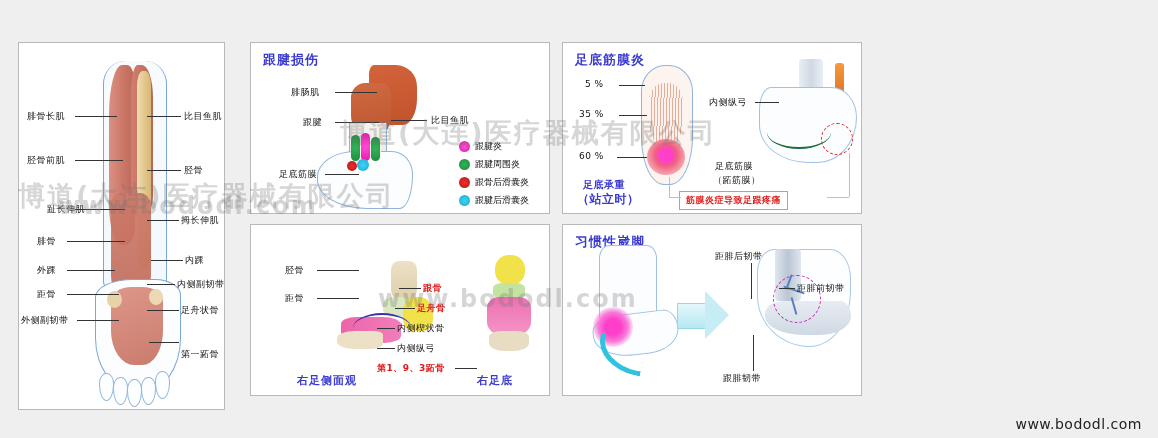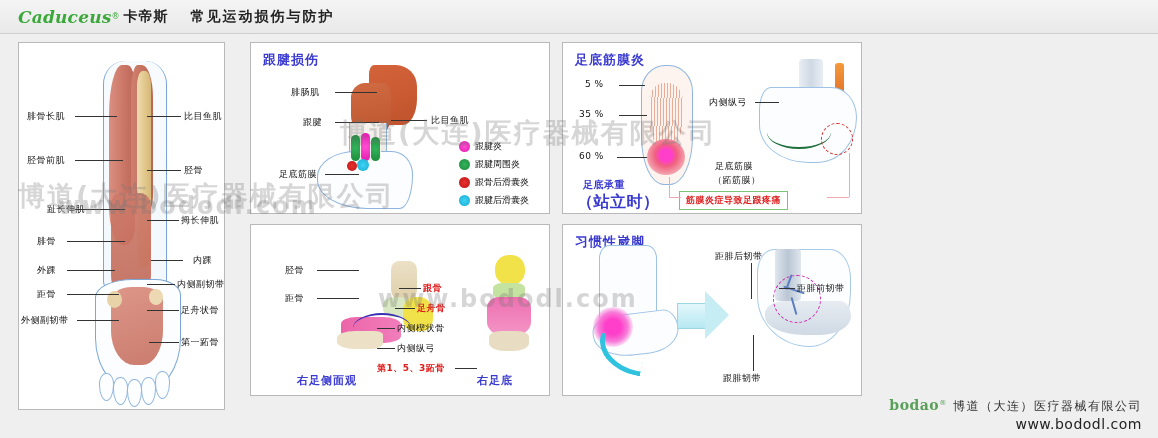--- a/index.html
+++ b/index.html
@@ -247,26 +247,20 @@
   }
   .footer-reg{font-size:7px;vertical-align:super;color:#5aa05a;}
   .footer-url{font-size:14px;color:#222;letter-spacing:.5px;margin-top:1px;
     font-family:"DejaVu Sans","Liberation Sans",sans-serif;}
 </style>
 </head>
 <body>
 
 <div class="poster">
 
-  <div class="header">
-    <span class="brand-mark">Caduceus</span>
-      <span class="brand-reg">®</span>
-    <span class="brand-cn">卡帝斯</span>
-    <span class="header-title">常见运动损伤与防护</span>
-  </div>
 
   <div class="panel p-left">
     <div class="leg-wrap">
       <div class="leg-outline"></div>
       <div class="muscle-a"></div>
       <div class="muscle-b"></div>
       <div class="bone-tib"></div>
       <div class="muscle-c"></div>
       <div class="foot-outline"></div>
       <div class="foot-mus"></div>
@@ -293,27 +287,27 @@
     <div class="leader" style="left:48px;top:251px;width:52px;"></div>
     <div class="lbl" style="left:2px;top:272px;">外侧副韧带</div>
     <div class="leader" style="left:58px;top:277px;width:42px;"></div>
 
     <div class="lbl" style="left:165px;top:68px;">比目鱼肌</div>
     <div class="leader" style="left:128px;top:73px;width:34px;"></div>
     <div class="lbl" style="left:165px;top:122px;">胫骨</div>
     <div class="leader" style="left:128px;top:127px;width:34px;"></div>
     <div class="lbl" style="left:162px;top:172px;">拇长伸肌</div>
     <div class="leader" style="left:128px;top:177px;width:32px;"></div>
-    <div class="lbl" style="left:174px;top:212px;">内踝</div>
+    <div class="lbl" style="left:166px;top:212px;">内踝</div>
     <div class="leader" style="left:132px;top:217px;width:32px;"></div>
     <div class="lbl" style="left:158px;top:236px;">内侧副韧带</div>
     <div class="leader" style="left:128px;top:241px;width:28px;"></div>
     <div class="lbl" style="left:162px;top:262px;">足舟状骨</div>
     <div class="leader" style="left:128px;top:267px;width:32px;"></div>
-    <div class="lbl" style="left:162px;top:294px;">第一跖骨</div>
+    <div class="lbl" style="left:162px;top:306px;">第一跖骨</div>
     <div class="leader" style="left:130px;top:299px;width:30px;"></div>
   </div>
 
   <div class="panel p-ach">
     <div class="panel-title">跟腱损伤</div>
 
     <div>
       <div class="ach-calf"></div>
       <div class="ach-calf2"></div>
       <div class="ach-shin"></div>
@@ -363,21 +357,21 @@
     </div>
 
     <div class="lbl" style="left:22px;top:36px;">5 %</div>
     <div class="leader" style="left:56px;top:42px;width:26px;"></div>
     <div class="lbl" style="left:16px;top:66px;">35 %</div>
     <div class="leader" style="left:56px;top:72px;width:28px;"></div>
     <div class="lbl" style="left:16px;top:108px;">60 %</div>
     <div class="leader" style="left:54px;top:114px;width:30px;"></div>
 
     <div class="lbl blue" style="left:20px;top:136px;font-size:10px;">足底承重</div>
-    <div class="lbl blue" style="left:14px;top:150px;font-size:16px;">（站立时）</div>
+    <div class="lbl blue" style="left:14px;top:150px;font-size:12px;">（站立时）</div>
 
     <div class="lbl" style="left:146px;top:54px;">内侧纵弓</div>
     <div class="leader" style="left:192px;top:59px;width:24px;"></div>
     <div class="lbl" style="left:152px;top:118px;">足底筋膜</div>
     <div class="lbl" style="left:150px;top:132px;">（跖筋膜）</div>
 
     <div class="callout-box" style="left:116px;top:148px;">筋膜炎症导致足跟疼痛</div>
     <div class="pinkline v" style="left:106px;top:134px;height:20px;"></div>
     <div class="pinkline" style="left:106px;top:154px;width:12px;"></div>
     <div class="pinkline" style="left:264px;top:154px;width:22px;"></div>
@@ -408,21 +402,21 @@
     <div class="leader" style="left:66px;top:73px;width:42px;"></div>
     <div class="lbl" style="left:146px;top:98px;">内侧楔状骨</div>
     <div class="leader" style="left:126px;top:103px;width:18px;"></div>
     <div class="lbl" style="left:146px;top:118px;">内侧纵弓</div>
     <div class="leader" style="left:126px;top:123px;width:18px;"></div>
 
     <div class="lbl red" style="left:172px;top:58px;">跟骨</div>
     <div class="leader" style="left:148px;top:63px;width:22px;"></div>
     <div class="lbl red" style="left:166px;top:78px;">足舟骨</div>
     <div class="leader" style="left:144px;top:83px;width:20px;"></div>
-    <div class="lbl red" style="left:126px;top:138px;">第1、5、3跖骨</div>
+    <div class="lbl red" style="left:126px;top:138px;">第1、9、3跖骨</div>
     <div class="leader" style="left:204px;top:143px;width:22px;"></div>
 
     <div class="viewlabel" style="left:46px;top:148px;">右足侧面观</div>
     <div class="viewlabel" style="left:226px;top:148px;">右足底</div>
   </div>
 
   <div class="panel p-sprain">
     <div class="panel-title">习惯性崴脚</div>
 
     <div>
@@ -452,20 +446,16 @@
     <div class="leader v" style="left:190px;top:110px;height:36px;width:1px;"></div>
   </div>
 
 
   <div class="wm wm-cn" style="left:18px;top:178px;">博道(大连)医疗器械有限公司</div>
   <div class="wm wm-url" style="left:58px;top:192px;">www.bododl.com</div>
   <div class="wm wm-cn" style="left:340px;top:115px;">博道(大连)医疗器械有限公司</div>
   <div class="wm wm-url" style="left:378px;top:285px;">www.bododl.com</div>
 
   <div class="footer">
-    <div class="footer-line1">
-      <span class="footer-logo">bodao</span><span class="footer-reg">®</span>
-      <span>博道（大连）医疗器械有限公司</span>
-    </div>
     <div class="footer-url">www.bododl.com</div>
   </div>
 
 </div>
 
 </body></html>

